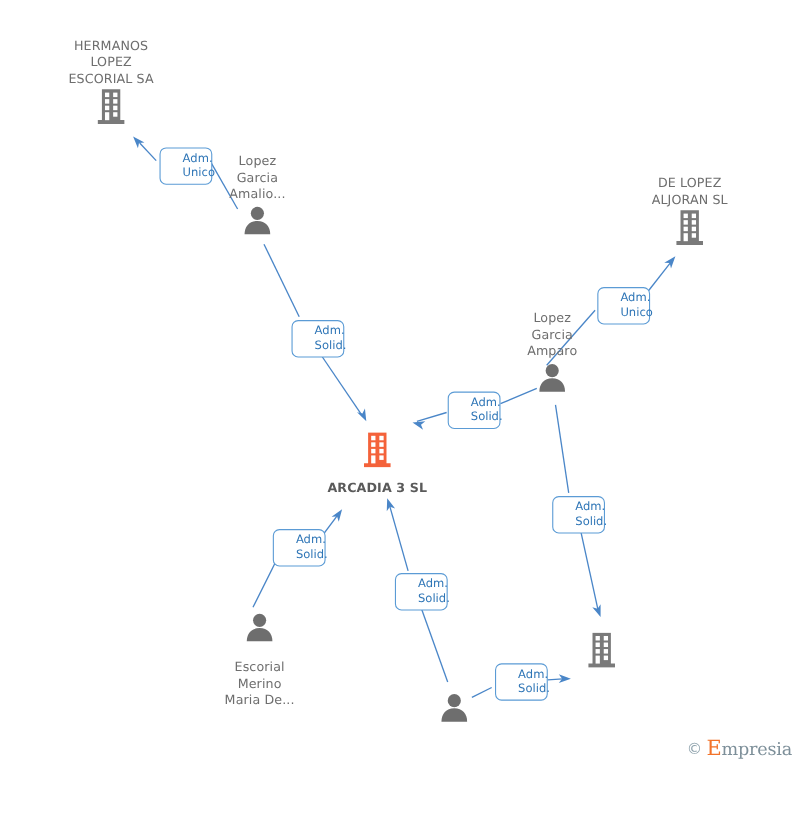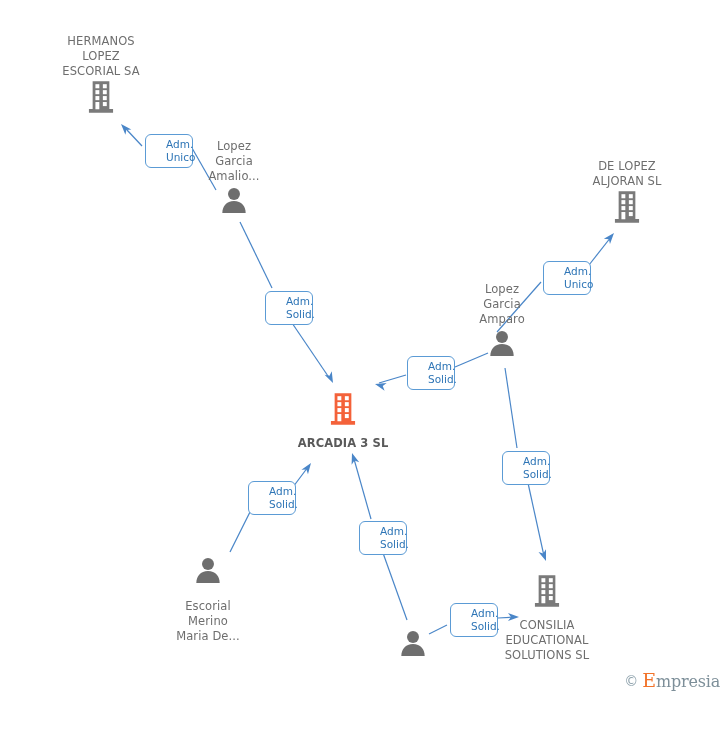--- a/index.html
+++ b/index.html
@@ -196,44 +196,41 @@
             <rect fill="#ffffff" x="16" y="3.2" width="4.2" height="4.4"></rect>
             <rect fill="#ffffff" x="8" y="9.6" width="4.2" height="4.4"></rect>
             <rect fill="#ffffff" x="16" y="9.6" width="4.2" height="4.4"></rect>
             <rect fill="#ffffff" x="8" y="16" width="4.2" height="4.4"></rect>
             <rect fill="#ffffff" x="16" y="16" width="4.2" height="4.4"></rect>
             <rect fill="#ffffff" x="8" y="22.4" width="4.2" height="7.8"></rect>
             <rect fill="#ffffff" x="16" y="22.4" width="4.2" height="4.4"></rect>
           </svg></span>
         <span class="label">ARCADIA 3 SL</span>
       </div>
-      <div class="node person label-bottom" style="left: 208px; top: 556px;">
+      <div class="node person label-bottom" style="left: 236px; top: 556px;">
         <span class="icon-wrap"><svg width="28" height="28" viewBox="0 0 30 30">
             <circle cx="15" cy="8.5" r="6.4" fill="#6e6e6e"></circle>
             <path fill="#6e6e6e" d="M15,16 C23,16 27.5,21.5 27.5,29 H2.5 C2.5,21.5 7,16 15,16 Z"></path>
           </svg></span>
         <span class="label">Escorial
 Merino
 Maria De...</span>
       </div>
       <div class="node company label-bottom" style="left: 547px; top: 575px;">
         <span class="icon-wrap"><svg width="26" height="32" viewBox="0 0 28 34">
             <path fill="#7a7a7a" d="M5,0 H23 V30 H5 Z M1,30 H27 V34 H1 Z"></path>
             <rect fill="#ffffff" x="8" y="3.2" width="4.2" height="4.4"></rect>
             <rect fill="#ffffff" x="16" y="3.2" width="4.2" height="4.4"></rect>
             <rect fill="#ffffff" x="8" y="9.6" width="4.2" height="4.4"></rect>
             <rect fill="#ffffff" x="16" y="9.6" width="4.2" height="4.4"></rect>
             <rect fill="#ffffff" x="8" y="16" width="4.2" height="4.4"></rect>
             <rect fill="#ffffff" x="16" y="16" width="4.2" height="4.4"></rect>
             <rect fill="#ffffff" x="8" y="22.4" width="4.2" height="7.8"></rect>
             <rect fill="#ffffff" x="16" y="22.4" width="4.2" height="4.4"></rect>
           </svg></span>
-        <span class="label">CONSILIA
-EDUCATIONAL
-SOLUTIONS  SL</span>
       </div>
       <div class="node person label-bottom" style="left: 413px; top: 629px;">
         <span class="icon-wrap"><svg width="28" height="28" viewBox="0 0 30 30">
             <circle cx="15" cy="8.5" r="6.4" fill="#6e6e6e"></circle>
             <path fill="#6e6e6e" d="M15,16 C23,16 27.5,21.5 27.5,29 H2.5 C2.5,21.5 7,16 15,16 Z"></path>
           </svg></span>
       </div>
     </div>
   <div id="chips">
       <div class="chip" style="left: 145px; top: 134px;"><span>Adm.</span><span>Unico</span></div>

